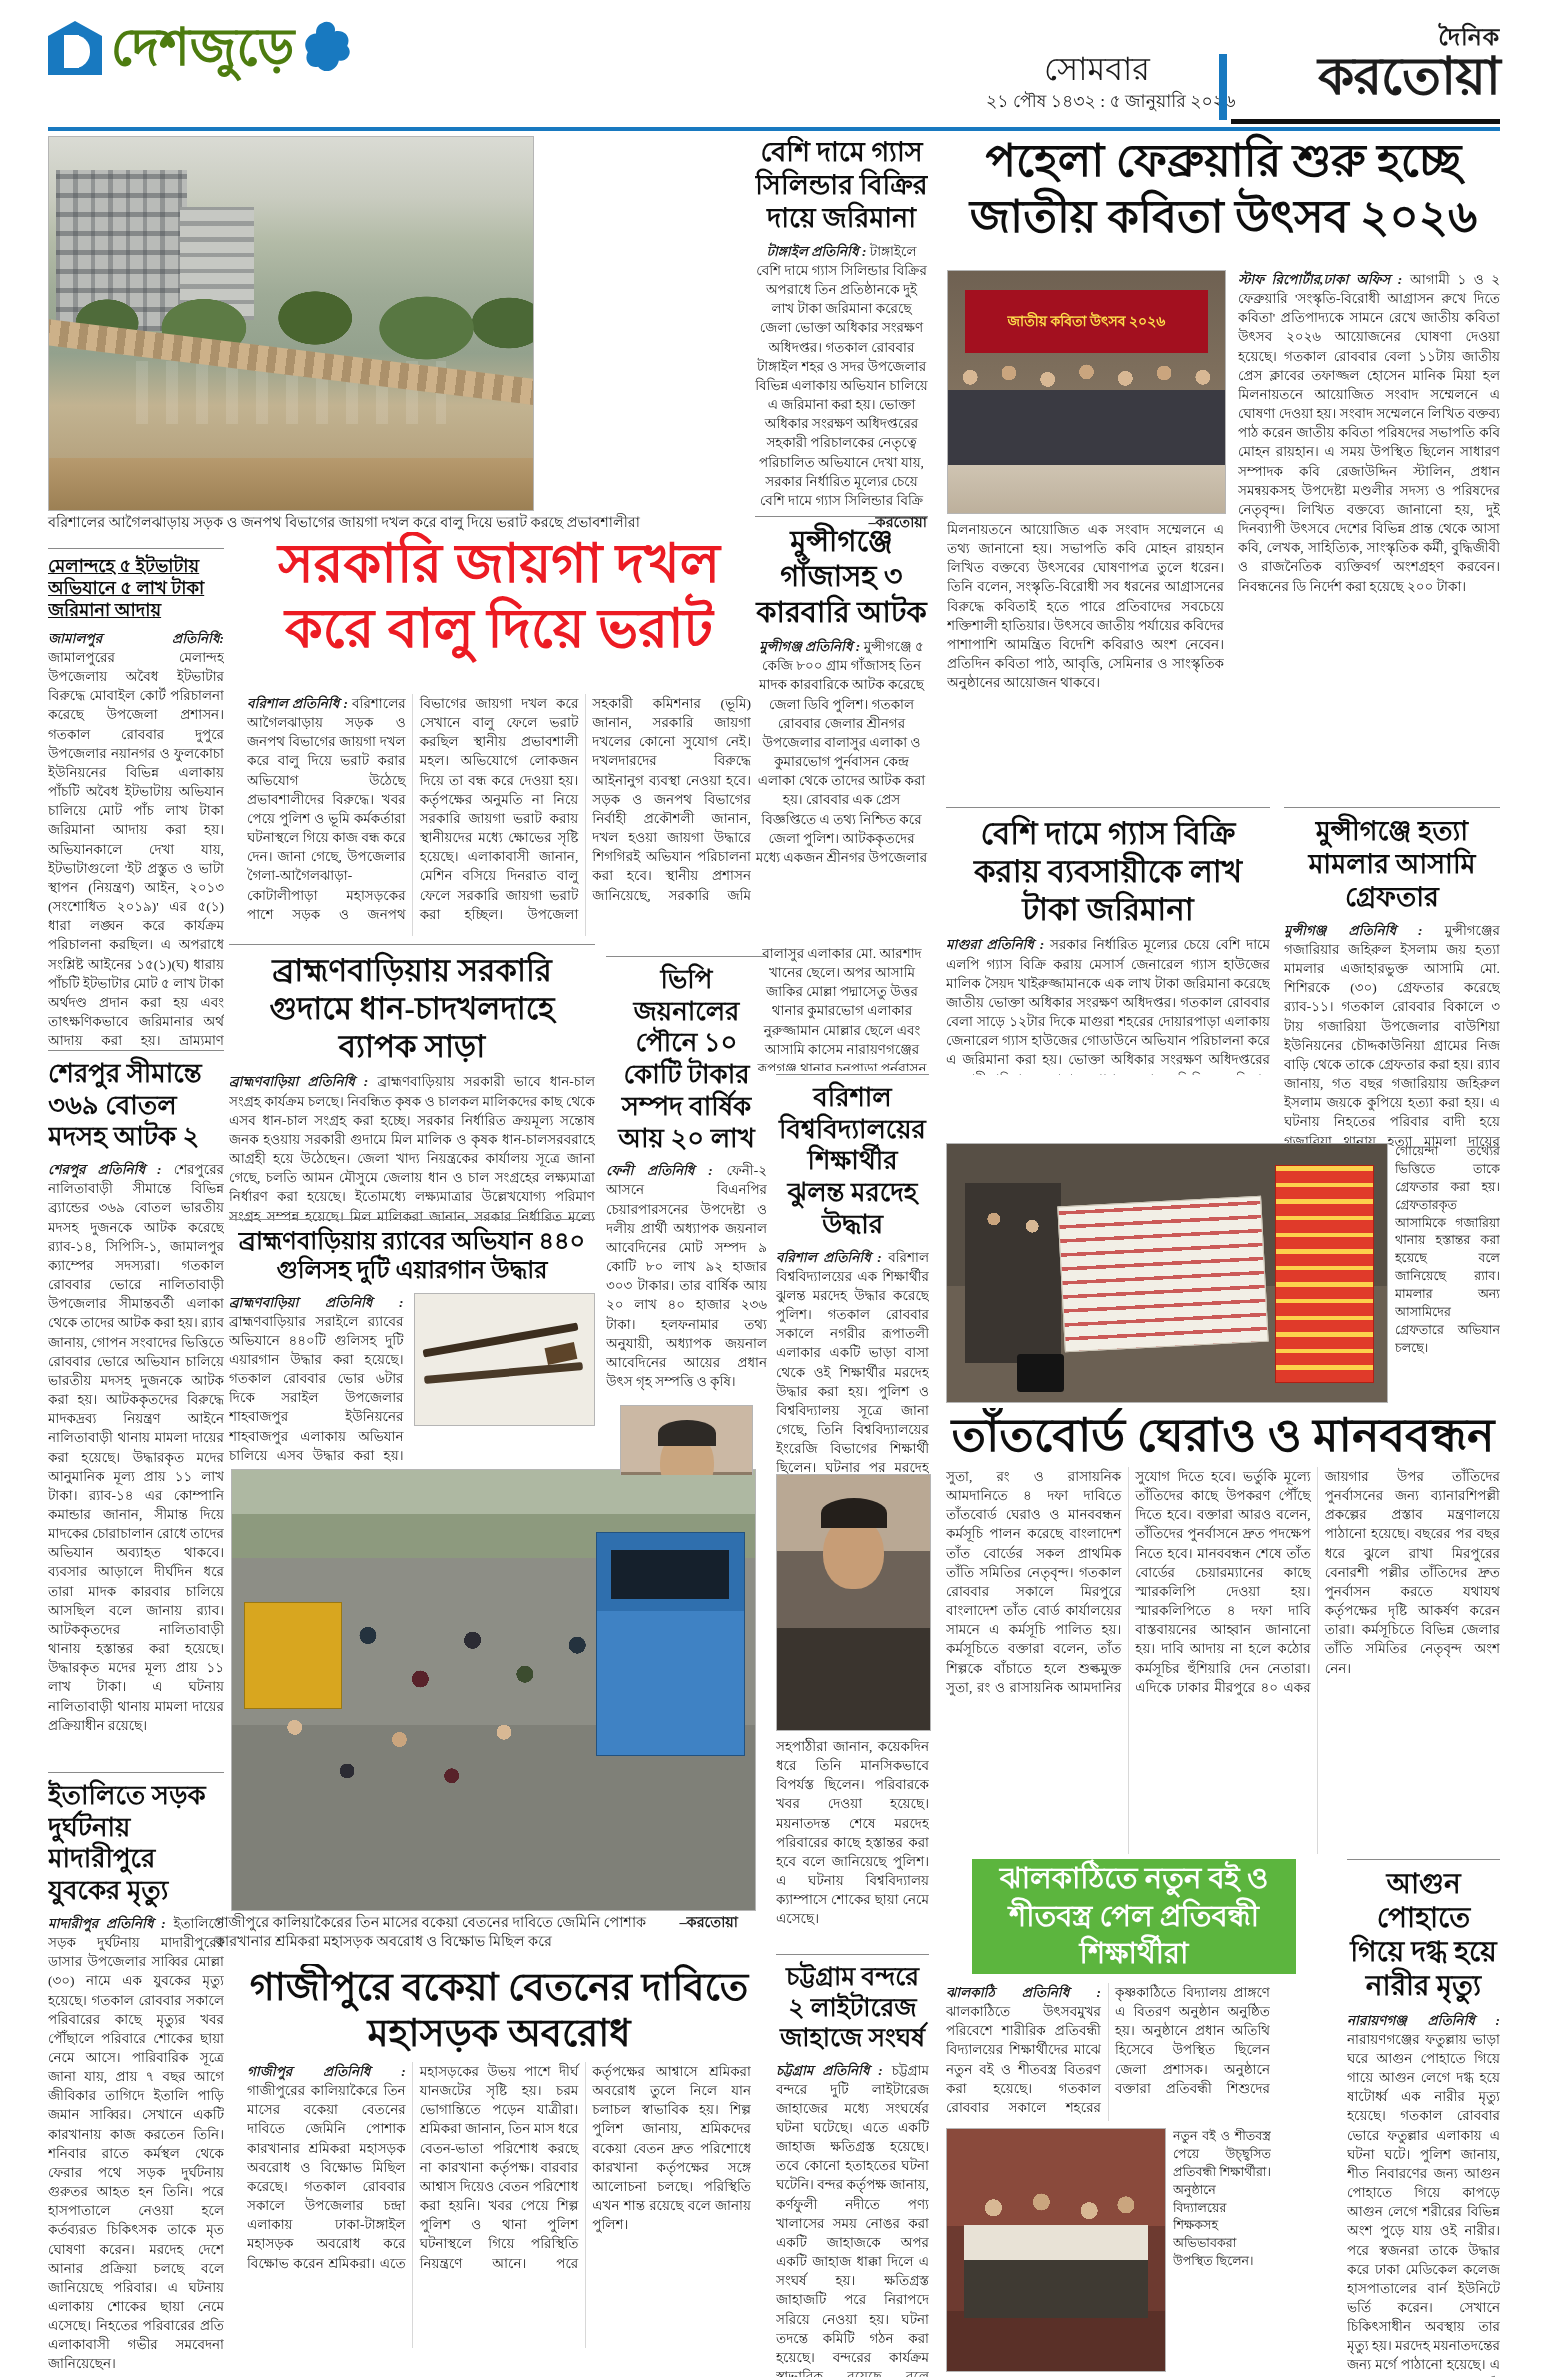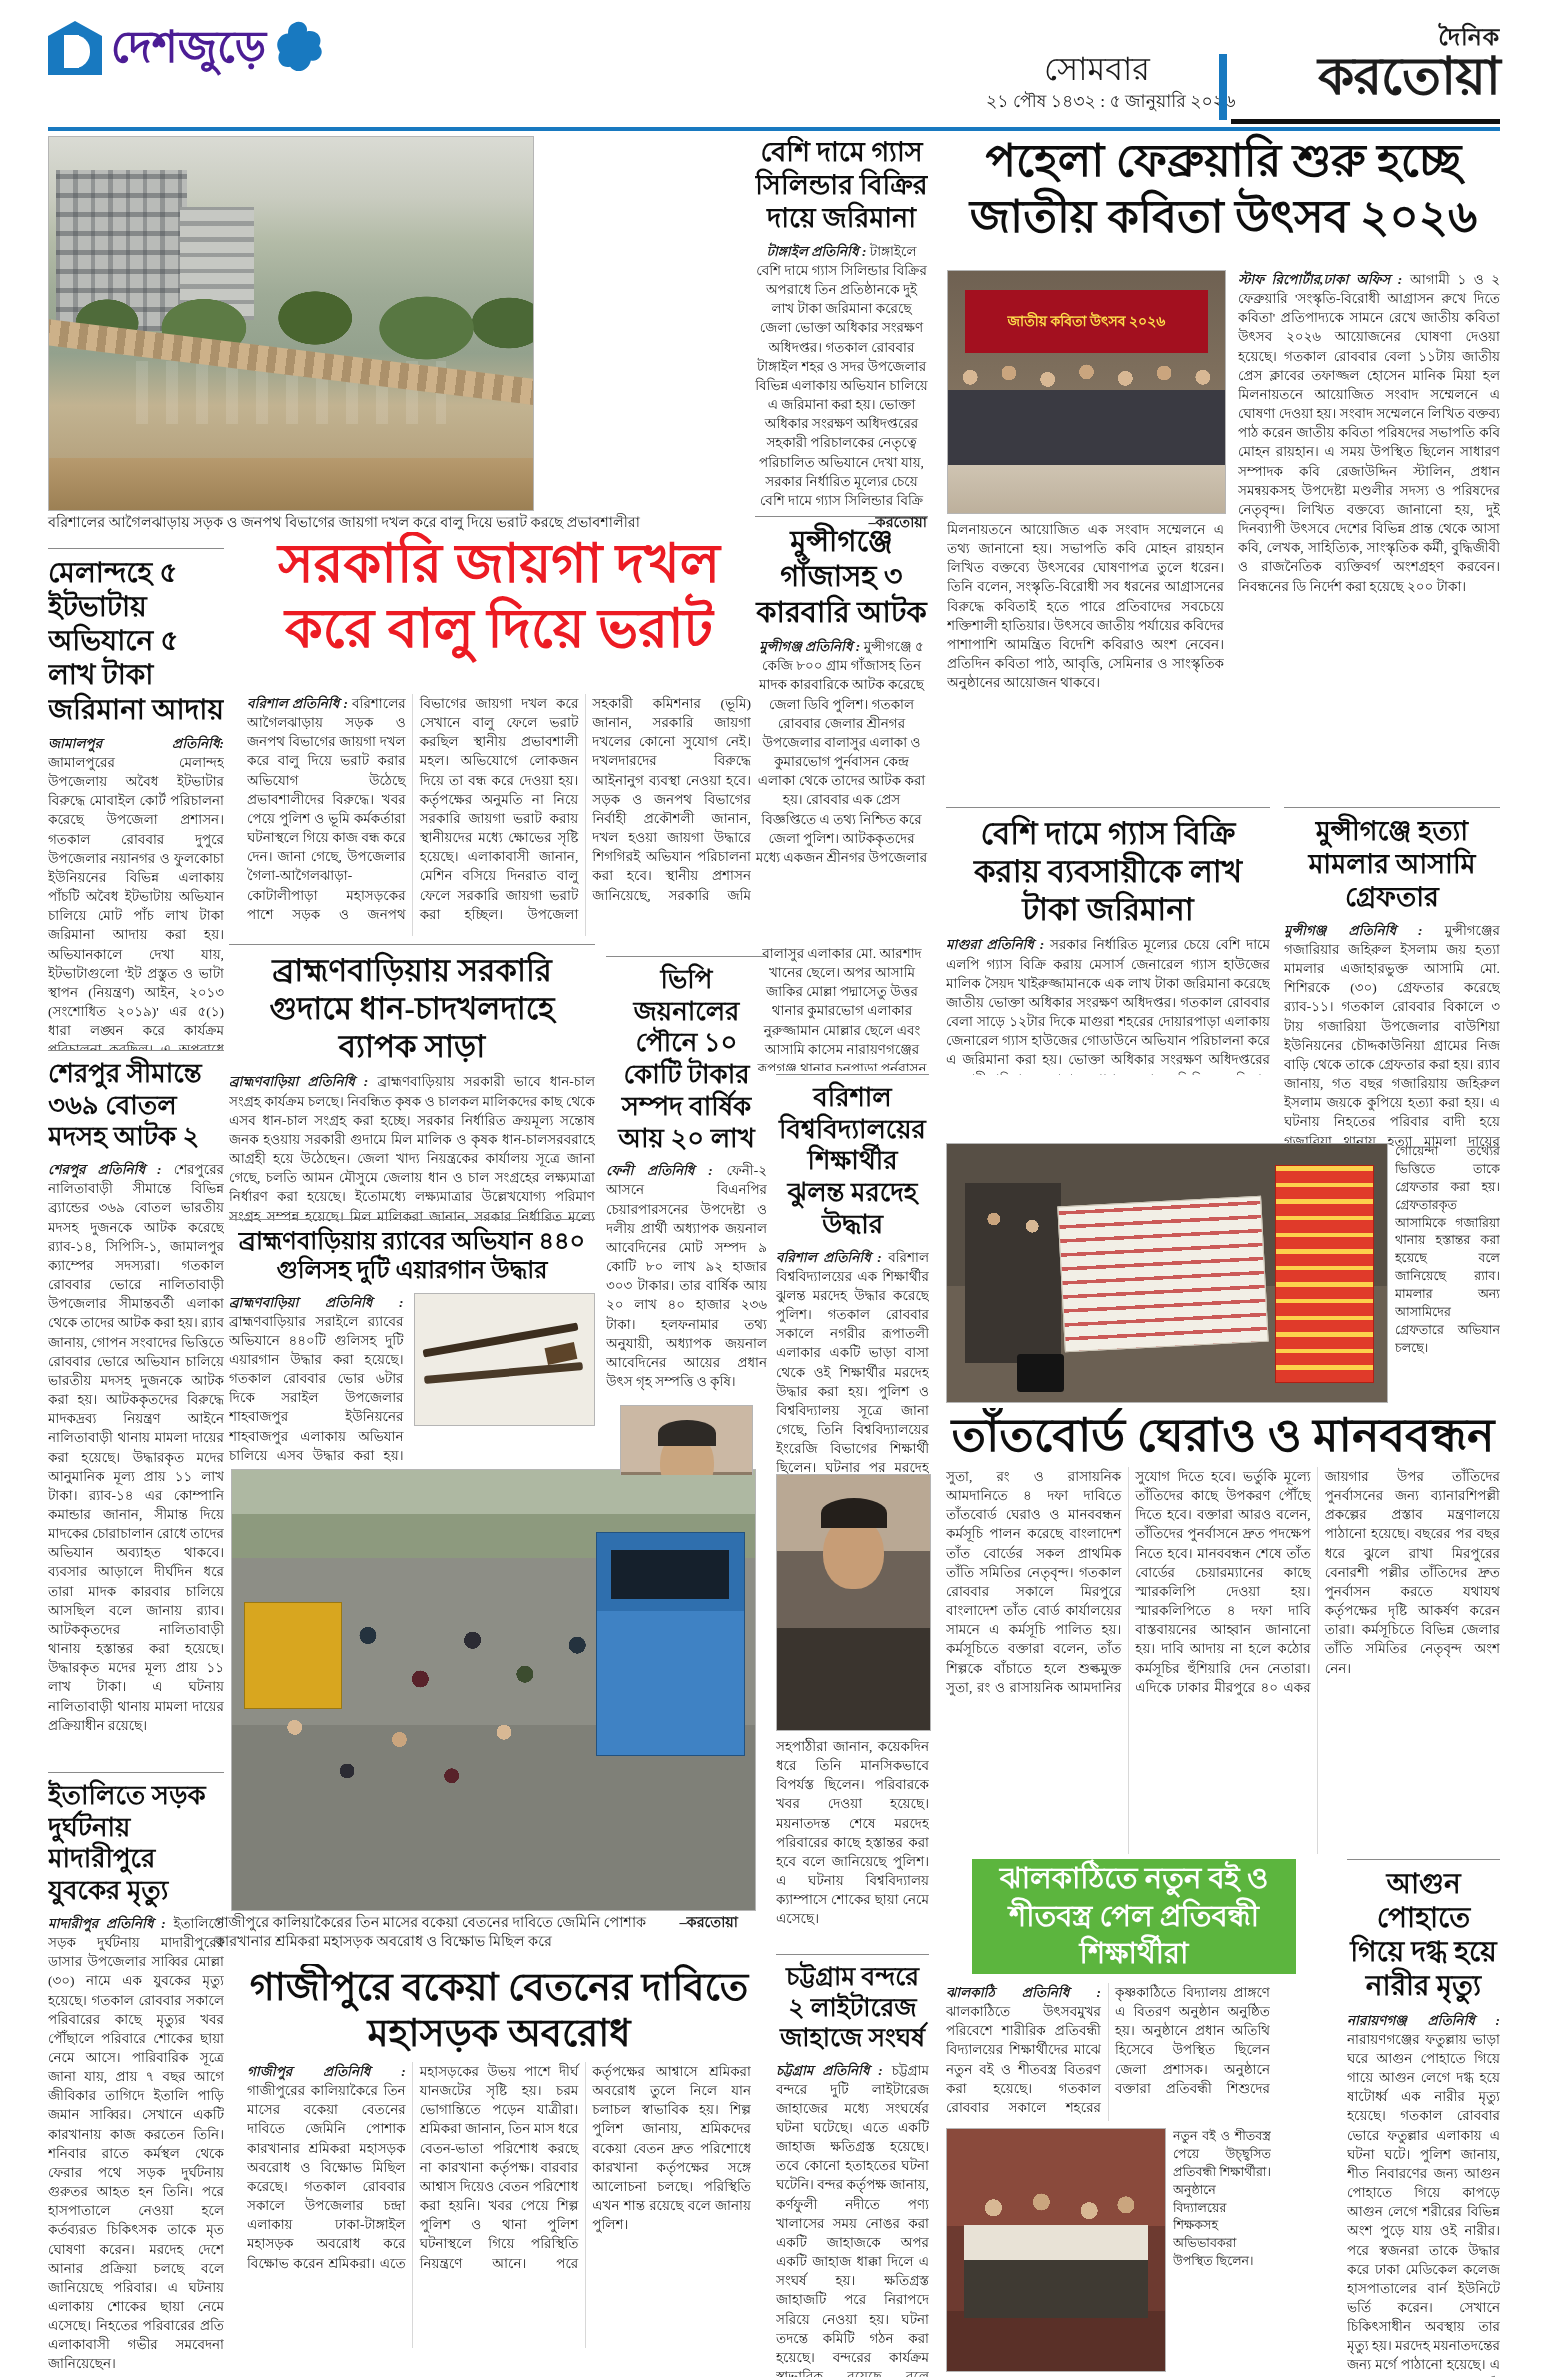--- a/index.html
+++ b/index.html
@@ -20,21 +20,21 @@
   .caption .credit{font-weight:bold;white-space:nowrap;}
   .ph{position:absolute;overflow:hidden;background:#cccccc;border:0.9px solid #b5b5b5;}
   .ph>div{position:absolute;}
   
   .logo-wrap{display:flex;align-items:center;gap:8.7px;}
   .logo-house{width:54px;height:54px;background:#1879c0;
       clip-path:polygon(50% 0,100% 28%,100% 100%,0 100%,0 28%);position:relative;}
   .logo-house::before{content:"";position:absolute;left:15.7px;top:14px;width:15.7px;height:33px;background:#ffffff;}
   .logo-house::after{content:"";position:absolute;left:26px;top:14px;width:15.7px;height:33px;background:#ffffff;
       border-radius:0 15.7px 15.7px 0;}
-  .logo-text{color:#4c1d95;font-weight:bold;font-size:44px;line-height:1;}
+  .logo-text{color:#4d7c0f;font-weight:bold;font-size:52px;line-height:1;}
   .masthead-box{text-align:right;line-height:1;}
   .masthead-top{font-weight:bold;font-size:23.5px;letter-spacing:0.9px;}
   .masthead-main{font-weight:bold;font-size:52px;letter-spacing:-0.9px;margin-top:1.7px;}
   .day-label{font-size:32px;text-align:center;line-height:1.15;}
   .date-label{font-size:17.4px;text-align:right;white-space:nowrap;}
   .green-box{background:#5cb53e;color:#ffffff;font-weight:bold;font-size:29px;text-align:center;
       display:flex;align-items:center;justify-content:center;line-height:1.3;padding:5.2px 12.2px;box-sizing:border-box;}
   .banner-text{color:#ffe14d;font-weight:bold;font-size:14px;text-align:center;}
   .photo-flow{border:0.9px solid #b5b5b5;background:#cfcabd;position:relative;overflow:hidden;}
 </style>
@@ -105,21 +105,21 @@
 
   <div class="art" style="left:1238px;top:270px;width:262px;height:534px;">
     <p class="body" style="margin-top:0;"><b class="dl">স্টাফ রিপোর্টার,ঢাকা অফিস :</b> <span>আগামী ১ ও ২ ফেব্রুয়ারি 'সংস্কৃতি-বিরোধী আগ্রাসন রুখে দিতে কবিতা' প্রতিপাদ্যকে সামনে রেখে জাতীয় কবিতা উৎসব ২০২৬ আয়োজনের ঘোষণা দেওয়া হয়েছে। গতকাল রোববার বেলা ১১টায় জাতীয় প্রেস ক্লাবের তফাজ্জল হোসেন মানিক মিয়া হল মিলনায়তনে আয়োজিত সংবাদ সম্মেলনে এ ঘোষণা দেওয়া হয়। সংবাদ সম্মেলনে লিখিত বক্তব্য পাঠ করেন জাতীয় কবিতা পরিষদের সভাপতি কবি মোহন রায়হান। এ সময় উপস্থিত ছিলেন সাধারণ সম্পাদক কবি রেজাউদ্দিন স্টালিন, প্রধান সমন্বয়কসহ উপদেষ্টা মণ্ডলীর সদস্য ও পরিষদের নেতৃবৃন্দ। লিখিত বক্তব্যে জানানো হয়, দুই দিনব্যাপী উৎসবে দেশের বিভিন্ন প্রান্ত থেকে আসা কবি, লেখক, সাহিত্যিক, সাংস্কৃতিক কর্মী, বুদ্ধিজীবী ও রাজনৈতিক ব্যক্তিবর্গ অংশগ্রহণ করবেন। নিবন্ধনের ডি নির্দেশ করা হয়েছে ২০০ টাকা।</span></p>
   </div>
 
   <div class="art" style="left:947px;top:520px;width:277px;height:281px;">
     <p class="body" style="margin-top:0;">মিলনায়তনে আয়োজিত এক সংবাদ সম্মেলনে এ তথ্য জানানো হয়। সভাপতি কবি মোহন রায়হান লিখিত বক্তব্যে উৎসবের ঘোষণাপত্র তুলে ধরেন। তিনি বলেন, সংস্কৃতি-বিরোধী সব ধরনের আগ্রাসনের বিরুদ্ধে কবিতাই হতে পারে প্রতিবাদের সবচেয়ে শক্তিশালী হাতিয়ার। উৎসবে জাতীয় পর্যায়ের কবিদের পাশাপাশি আমন্ত্রিত বিদেশি কবিরাও অংশ নেবেন। প্রতিদিন কবিতা পাঠ, আবৃত্তি, সেমিনার ও সাংস্কৃতিক অনুষ্ঠানের আয়োজন থাকবে।</p>
   </div>
 
   <div class="art rule-top" style="left:48px;top:548px;width:176px;height:495px;">
-    <div class="hl hl-left" style="font-size:28px;">মেলান্দহে ৫ ইটভাটায় অভিযানে ৫ লাখ টাকা জরিমানা আদায়</div>
+    <div class="hl hl-left" style="font-size:18px;text-decoration:underline;">মেলান্দহে ৫ ইটভাটায় অভিযানে ৫ লাখ টাকা জরিমানা আদায়</div>
     <p class="body"><b class="dl">জামালপুর প্রতিনিধি:</b> <span>জামালপুরের মেলান্দহ উপজেলায় অবৈধ ইটভাটার বিরুদ্ধে মোবাইল কোর্ট পরিচালনা করেছে উপজেলা প্রশাসন। গতকাল রোববার দুপুরে উপজেলার নয়ানগর ও ফুলকোচা ইউনিয়নের বিভিন্ন এলাকায় পাঁচটি অবৈধ ইটভাটায় অভিযান চালিয়ে মোট পাঁচ লাখ টাকা জরিমানা আদায় করা হয়। অভিযানকালে দেখা যায়, ইটভাটাগুলো 'ইট প্রস্তুত ও ভাটা স্থাপন (নিয়ন্ত্রণ) আইন, ২০১৩ (সংশোধিত ২০১৯)' এর ৫(১) ধারা লঙ্ঘন করে কার্যক্রম পরিচালনা করছিল। এ অপরাধে সংশ্লিষ্ট আইনের ১৫(১)(ঘ) ধারায় পাঁচটি ইটভাটার মোট ৫ লাখ টাকা অর্থদণ্ড প্রদান করা হয় এবং তাৎক্ষণিকভাবে জরিমানার অর্থ আদায় করা হয়। ভ্রাম্যমাণ আদালত পরিচালনা করেন উপজেলা সহকারী কমিশনার (ভূমি)। অভিযানে সহযোগিতা করেন থানা পুলিশ ও ফায়ার সার্ভিসের সদস্যরা। অবৈধ ইটভাটার বিরুদ্ধে এ ধরনের অভিযান নিয়মিতভাবে অব্যাহত থাকবে।</span></p>
   </div>
 
   <div class="art rule-top" style="left:48px;top:1050px;width:176px;height:715px;">
     <div class="hl hl-left" style="font-size:26px;">শেরপুর সীমান্তে ৩৬৯ বোতল মদসহ আটক ২</div>
     <p class="body"><b class="dl">শেরপুর প্রতিনিধি :</b> <span>শেরপুরের নালিতাবাড়ী সীমান্তে বিভিন্ন ব্র্যান্ডের ৩৬৯ বোতল ভারতীয় মদসহ দুজনকে আটক করেছে র‌্যাব-১৪, সিপিসি-১, জামালপুর ক্যাম্পের সদস্যরা। গতকাল রোববার ভোরে নালিতাবাড়ী উপজেলার সীমান্তবর্তী এলাকা থেকে তাদের আটক করা হয়। র‌্যাব জানায়, গোপন সংবাদের ভিত্তিতে রোববার ভোরে অভিযান চালিয়ে ভারতীয় মদসহ দুজনকে আটক করা হয়। আটককৃতদের বিরুদ্ধে মাদকদ্রব্য নিয়ন্ত্রণ আইনে নালিতাবাড়ী থানায় মামলা দায়ের করা হয়েছে। উদ্ধারকৃত মদের আনুমানিক মূল্য প্রায় ১১ লাখ টাকা। র‌্যাব-১৪ এর কোম্পানি কমান্ডার জানান, সীমান্ত দিয়ে মাদকের চোরাচালান রোধে তাদের অভিযান অব্যাহত থাকবে। ব্যবসার আড়ালে দীর্ঘদিন ধরে তারা মাদক কারবার চালিয়ে আসছিল বলে জানায় র‌্যাব। আটককৃতদের নালিতাবাড়ী থানায় হস্তান্তর করা হয়েছে। উদ্ধারকৃত মদের মূল্য প্রায় ১১ লাখ টাকা। এ ঘটনায় নালিতাবাড়ী থানায় মামলা দায়ের প্রক্রিয়াধীন রয়েছে।</span></p>
   </div>
 
   <div class="art rule-top" style="left:48px;top:1772px;width:176px;height:602px;">
     <div class="hl hl-left" style="font-size:26px;">ইতালিতে সড়ক দুর্ঘটনায় মাদারীপুরে যুবকের মৃত্যু</div>

